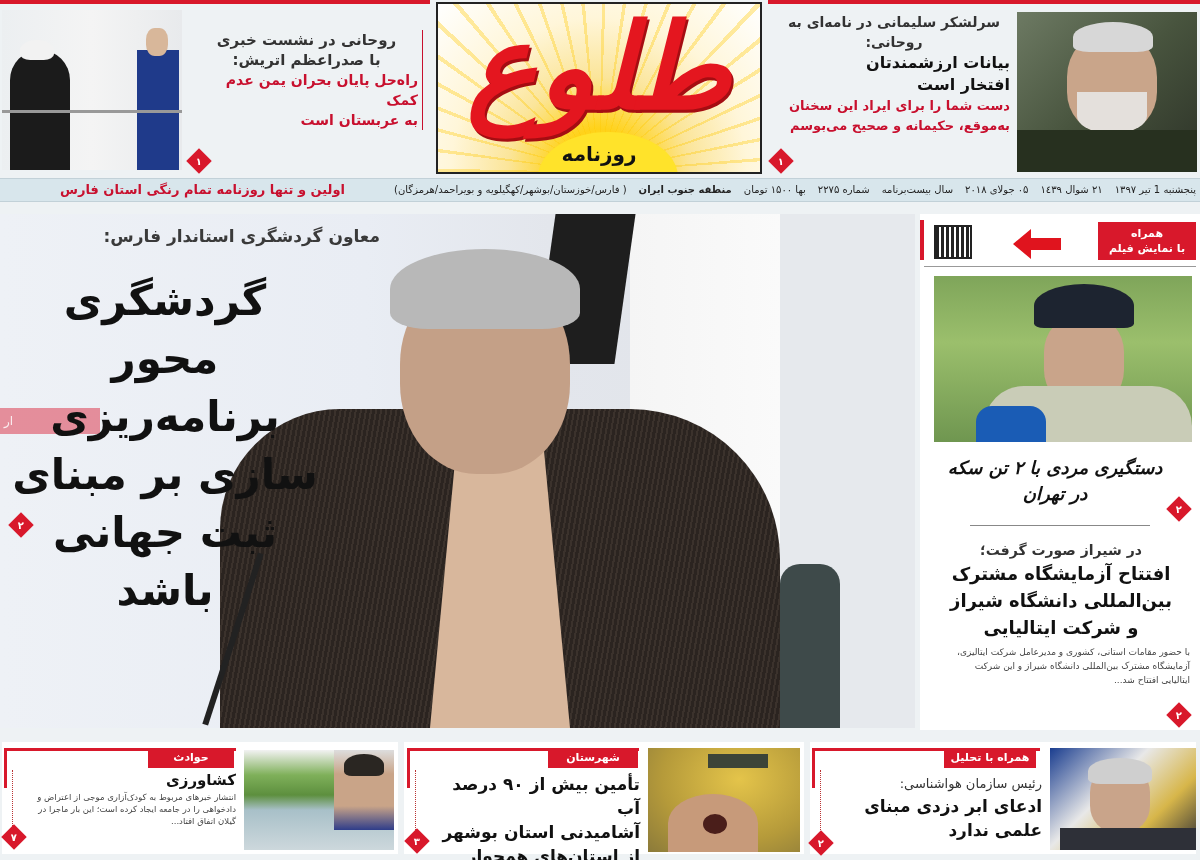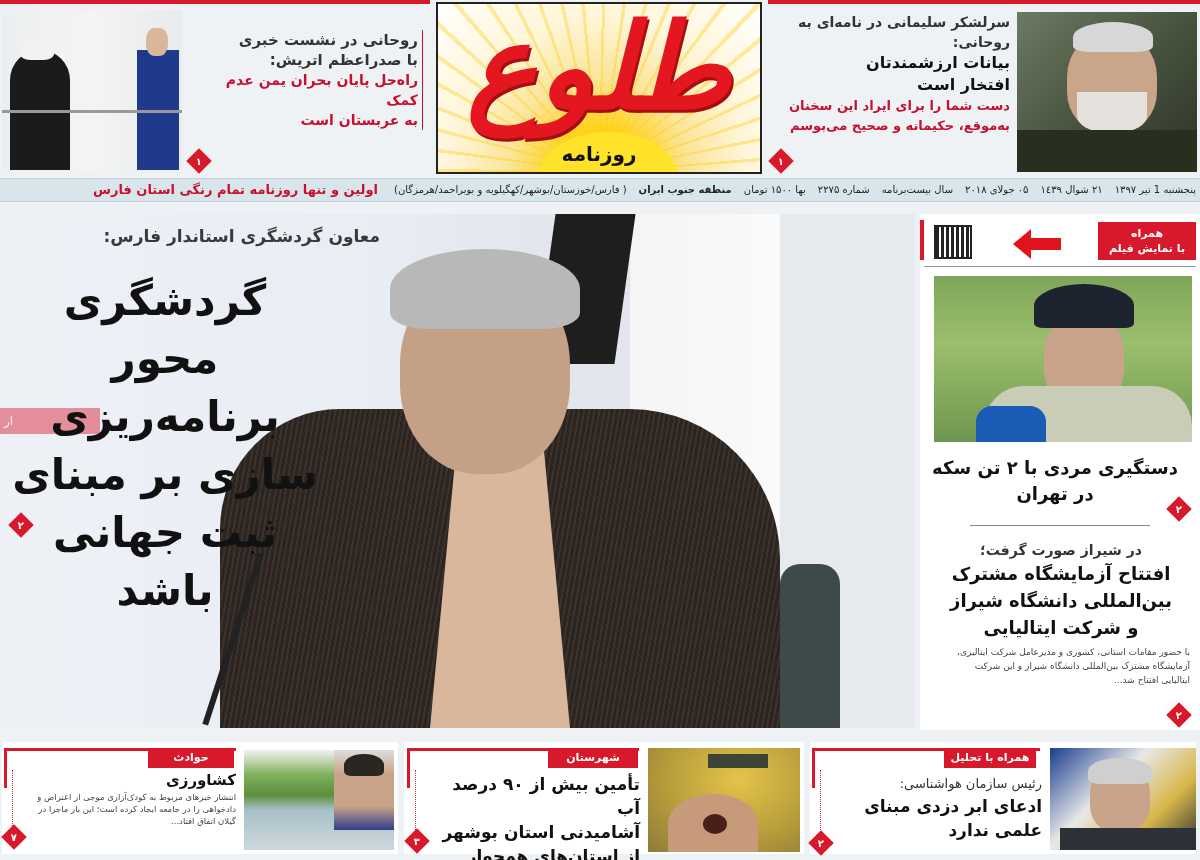--- a/index.html
+++ b/index.html
@@ -9,21 +9,21 @@
   .abs { position: absolute; }
   .badge {
     position: absolute; width: 18px; height: 18px; background: #d8182b;
     transform: rotate(45deg); display: flex; align-items: center; justify-content: center;
   }
   .badge span { transform: rotate(-45deg); color: #fff; font-size: 10px; font-weight: bold; direction: ltr; }
 
   
   .top-red { position: absolute; top: 0; height: 4px; background: #d8182b; }
   .story { position: absolute; text-align: right; }
-  .kicker { color: #333; font-weight: bold; }
+  .kicker { color: #333; font-weight: bold; text-align: center; }
   .red { color: #c8102e; font-weight: bold; }
   .headline { font-weight: bold; color: #111; }
 
   .photo { position: absolute; overflow: hidden; }
 
   
   .masthead {
     position: absolute; left: 436px; top: 2px; width: 326px; height: 172px;
     border: 2px solid #222;
     background: radial-gradient(ellipse at 50% 100%, #ffe433 0%, #ffd21a 18%, #fbe59a 40%, #fff6d9 65%, #ffffff 100%);
@@ -50,21 +50,21 @@
 
   
   .datebar {
     position: absolute; left: 0; top: 178px; width: 1200px; height: 24px;
     background: #d8e6ec; border-top: 1px solid #c2d1d8; border-bottom: 1px solid #c2d1d8;
     font-size: 10px; display: flex; align-items: center;
   }
   .datebar .items { position: absolute; right: 4px; top: 5px; display: flex; gap: 12px; white-space: nowrap; }
   .datebar .items span { color: #222; }
   .datebar .region { color: #1c4e9c; font-weight: bold; }
-  .datebar .slogan { position: absolute; left: 60px; top: 3px; color: #c8102e; font-weight: bold; font-size: 13px; margin-left: 33px; }
+  .datebar .slogan { position: absolute; left: 60px; top: 3px; color: #c8102e; font-weight: bold; font-size: 13px; }
 
   
   .lead-bg {
     position: absolute; left: 0; top: 214px; width: 915px; height: 514px;
     background: linear-gradient(90deg, #eef1f6 0%, #e9edf4 40%, #e3e6ec 60%, #dfe3e8 100%);
   }
   .lead-kicker { position: absolute; left: 30px; top: 226px; width: 350px; text-align: right; font-size: 17px; font-weight: bold; color: #3a3a3a; }
   .lead-headline {
     position: absolute; left: 10px; top: 272px; width: 310px; text-align: center;
     font-size: 42px; font-weight: bold; line-height: 58px; color: #111;
@@ -201,21 +201,21 @@
 </div>
 <div class="divider" style="left:924px;top:266px;width:272px;"></div>
 
 <div class="photo police-photo">
   <div class="abs" style="left:110px;top:40px;width:80px;height:90px;background:#c9a48a;border-radius:40%;"></div>
   <div class="abs" style="left:100px;top:8px;width:100px;height:44px;background:#1d2430;border-radius:50% 50% 10% 10%;"></div>
   <div class="abs" style="left:50px;top:110px;width:208px;height:56px;background:#c9ccb7;border-radius:40px 40px 0 0;"></div>
   <div class="abs" style="left:42px;top:130px;width:70px;height:36px;background:#1a5cb5;border-radius:16px 16px 0 0;"></div>
 </div>
 
-<div class="story" style="left:930px;top:455px;width:250px;text-align:center;">
+<div class="story" style="left:930px;top:455px;width:250px;text-align:center;font-style:italic;">
   <div class="headline" style="font-size:18px;line-height:26px;">دستگیری مردی با ۲ تن سکه</div>
   <div class="headline" style="font-size:18px;line-height:26px;">در تهران</div>
 </div>
 <div class="badge" style="left:1170px;top:500px;">
     <span>۲</span>
   </div>
 <div class="divider" style="left:970px;top:525px;width:180px;background:#888;"></div>
 
 <div class="story" style="left:932px;top:540px;width:258px;text-align:center;">
   <div style="font-size:14px;line-height:20px;color:#333;font-weight:bold;text-align:center;">در شیراز صورت گرفت؛</div>

